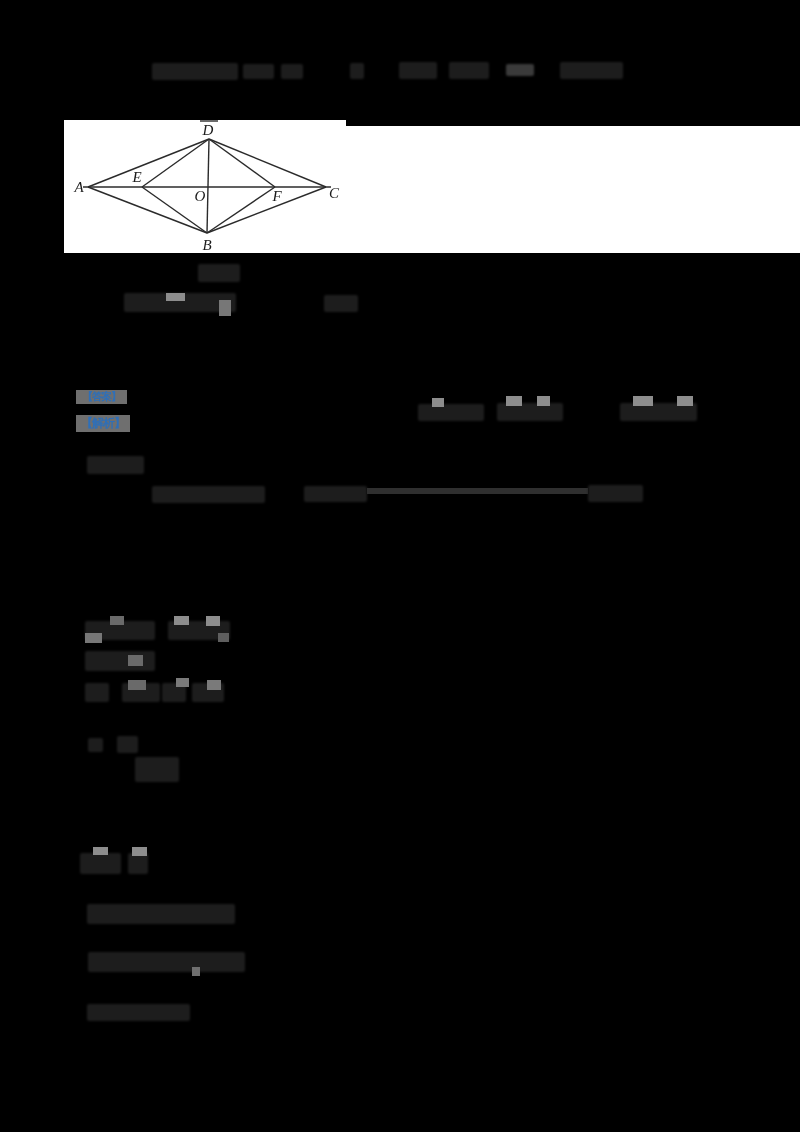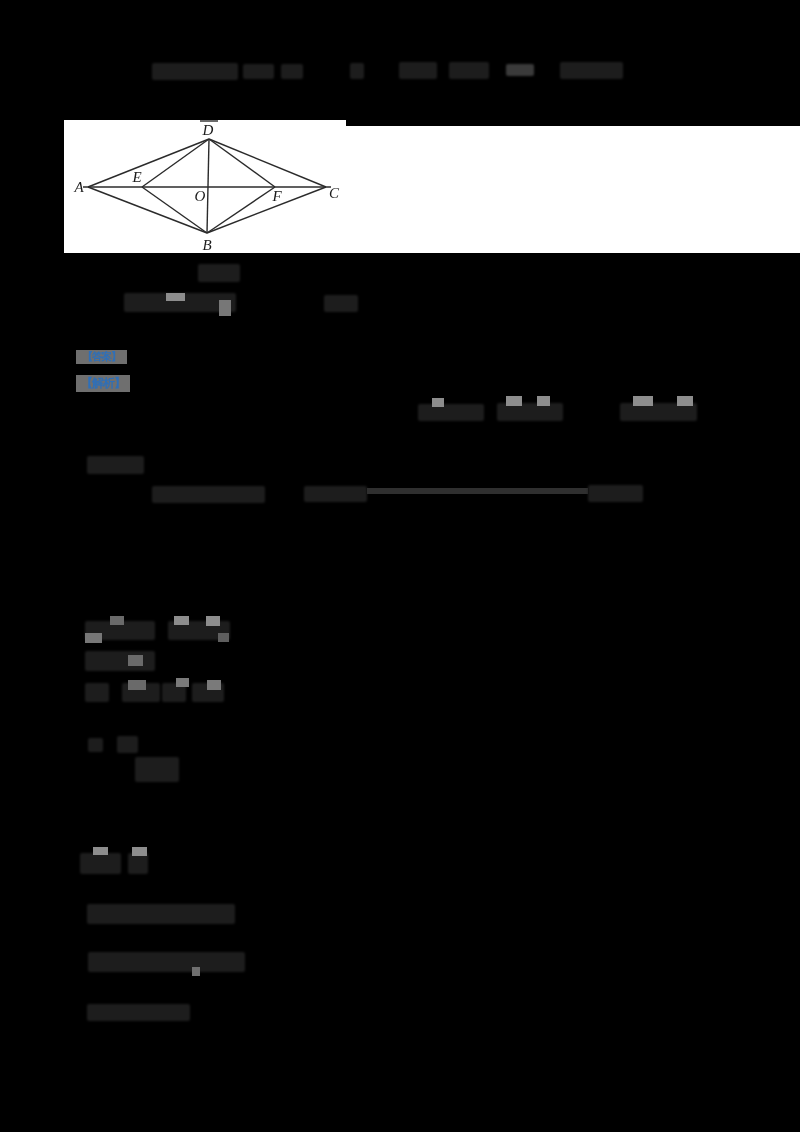--- a/index.html
+++ b/index.html
@@ -15,21 +15,21 @@
   .bar{background:#2f2f2f;}
   #fig{position:absolute;left:0;top:0;pointer-events:none;}
   #fig text{
     font-family:"Liberation Serif","DejaVu Serif",serif;
     font-style:italic;font-size:15px;fill:#1b1b1b;
   }
   .tag{
     position:absolute;background:#6f6f6f;color:#2e6fb8;
     display:flex;align-items:center;justify-content:center;
     white-space:nowrap;overflow:hidden;font-weight:bold;
-    font-family:Liberation Mono, monospace;letter-spacing:-1px;
+    font-family:Liberation Mono, monospace;letter-spacing:-1px;margin-top:40px;
   }
   .tag-answer{left:76px;top:350px;width:51px;height:14px;font-size:10.5px;}
   .tag-analysis{left:76px;top:375px;width:54px;height:17px;font-size:12px;}
 </style>
 </head>
 <body>
 
 <div id="boxes" style="position:absolute;left:0;top:0;width:800px;height:1132px;">
     <div class="box panel" style="left: 64px; top: 120px; width: 282px; height: 133px;"></div>
     <div class="box panel" style="left: 346px; top: 126px; width: 454px; height: 127px;"></div>

